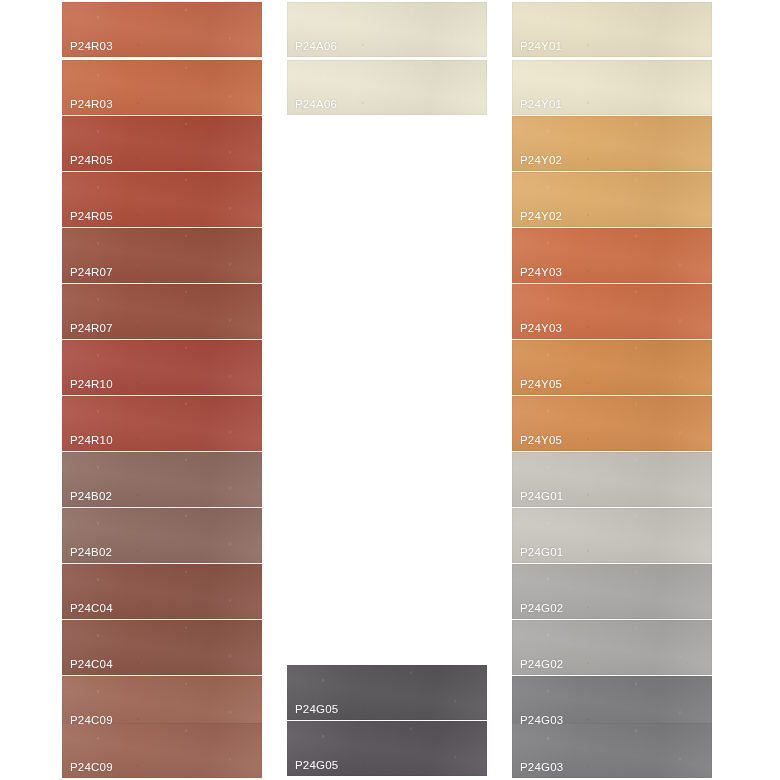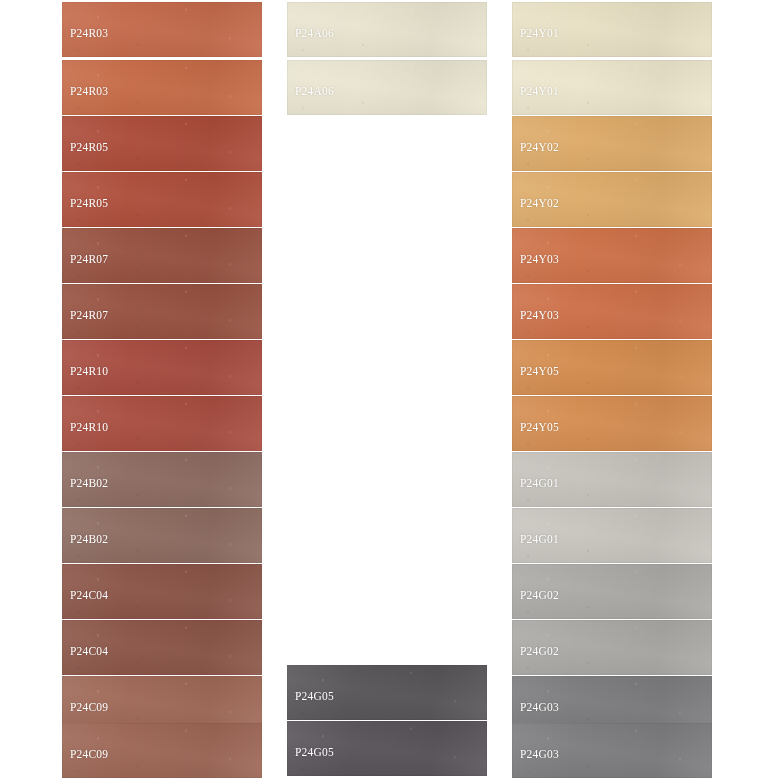--- a/index.html
+++ b/index.html
@@ -43,27 +43,27 @@
       radial-gradient(circle at 84% 66%, rgba(255,255,255,0.08) 0 1px, rgba(255,255,255,0) 1.6px),
       radial-gradient(circle at 38% 78%, rgba(0,0,0,0.05) 0 1px, rgba(0,0,0,0) 1.6px),
       radial-gradient(circle at 8% 88%, rgba(0,0,0,0.045) 0 1px, rgba(0,0,0,0) 1.6px),
       linear-gradient(102deg, rgba(255,255,255,0.07) 0%, rgba(255,255,255,0.0) 34%, rgba(0,0,0,0.035) 72%, rgba(255,255,255,0.05) 100%),
       linear-gradient(8deg, rgba(0,0,0,0.05) 0%, rgba(255,255,255,0.045) 48%, rgba(0,0,0,0.03) 100%);
     mix-blend-mode: normal;
   }
   .swatch-label {
     position: absolute;
     left: 8px;
-    bottom: 17px;
+    bottom: 4px;
     z-index: 3;
     color: #ffffff;
     font-size: 11.5px;
     line-height: 13px;
     letter-spacing: 0.2px;
-    font-family: Liberation Serif, serif;
+    font-family: Liberation Sans, sans-serif;
     white-space: nowrap;
     text-shadow: 0 0 2px rgba(0,0,0,0.22);
   }
 </style>
 </head>
 <body>
 
 <div id="palette-board" style="width: 780px; height: 780px; background: rgb(255, 255, 255);">
     <div class="swatch-column" style="left: 62px; width: 200px;">
       <div class="swatch" style="top: 2px; width: 200px; height: 55px; background: rgb(196, 105, 74);">

